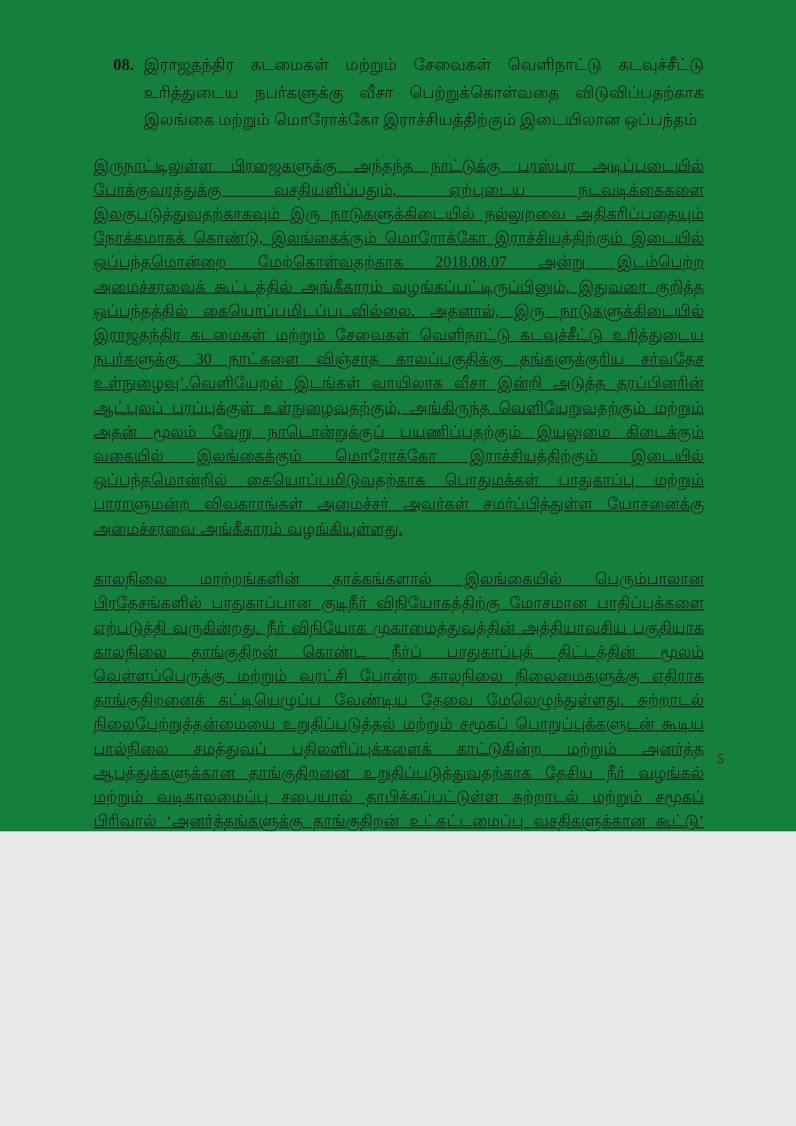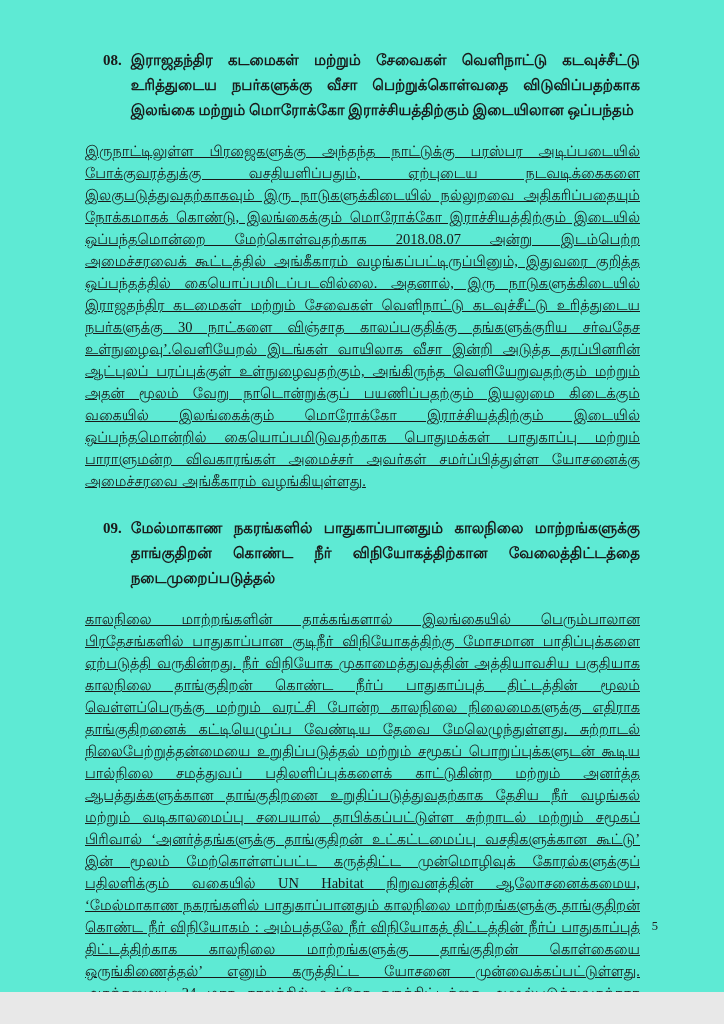--- a/index.html
+++ b/index.html
@@ -3,44 +3,44 @@
 <meta charset="utf-8">
 <style>
   html, body {
     margin: 0;
     padding: 0;
     background: #e8e8e8;
   }
   .page {
     position: relative;
     width: 724px;
-    height: 992px;
+    height: 756px;
     margin: 0 auto;
-    background: #5eead4;
+    background: #15803d;
     color: #1a1a1a;
     font-family: "Liberation Serif", "DejaVu Serif", serif;
     box-sizing: border-box;
     padding: 48px 84px 0 85px;
     overflow: hidden;
   }
   .section { margin: 0; }
   .heading {
     display: flex;
     gap: 9px;
     margin: 0 0 17px 18px;
     font-weight: 700;
     font-size: 15px;
     line-height: 25px;
   }
   .heading .num { flex: 0 0 auto; }
   .heading .title {
     margin: 0;
     flex: 1 1 auto;
     font-size: inherit;
-    font-weight: 700;
+    font-weight: 400;
     text-align: justify;
   }
   .body-para {
     margin: 0 0 24px 0;
     font-size: 14.5px;
     line-height: 22px;
     text-align: justify;
     word-spacing: 1px;
     text-decoration: underline;
   }
@@ -60,22 +60,18 @@
 
   <section class="section">
     <div class="heading">
       <span class="num">08.</span>
       <h2 class="title">இராஜதந்திர கடமைகள் மற்றும் சேவைகள் வெளிநாட்டு கடவுச்சீட்டு உரித்துடைய நபர்களுக்கு வீசா பெற்றுக்கொள்வதை விடுவிப்பதற்காக இலங்கை மற்றும் மொரோக்கோ இராச்சியத்திற்கும் இடையிலான ஒப்பந்தம்</h2>
     </div>
     <p class="body-para">இருநாட்டிலுள்ள பிரஜைகளுக்கு அந்தந்த நாட்டுக்கு பரஸ்பர அடிப்படையில் போக்குவரத்துக்கு வசதியளிப்பதும், ஏற்புடைய நடவடிக்கைகளை இலகுபடுத்துவதற்காகவும் இரு நாடுகளுக்கிடையில் நல்லுறவை அதிகரிப்பதையும் நோக்கமாகக் கொண்டு, இலங்கைக்கும் மொரோக்கோ இராச்சியத்திற்கும் இடையில் ஒப்பந்தமொன்றை மேற்கொள்வதற்காக 2018.08.07 அன்று இடம்பெற்ற அமைச்சரவைக் கூட்டத்தில் அங்கீகாரம் வழங்கப்பட்டிருப்பினும், இதுவரை குறித்த ஒப்பந்தத்தில் கையொப்பமிடப்படவில்லை. அதனால், இரு நாடுகளுக்கிடையில் இராஜதந்திர கடமைகள் மற்றும் சேவைகள் வெளிநாட்டு கடவுச்சீட்டு உரித்துடைய நபர்களுக்கு 30 நாட்களை விஞ்சாத காலப்பகுதிக்கு தங்களுக்குரிய சர்வதேச உள்நுழைவு’.வெளியேறல் இடங்கள் வாயிலாக வீசா இன்றி அடுத்த தரப்பினரின் ஆட்புலப் பரப்புக்குள் உள்நுழைவதற்கும், அங்கிருந்த வெளியேறுவதற்கும் மற்றும் அதன் மூலம் வேறு நாடொன்றுக்குப் பயணிப்பதற்கும் இயலுமை கிடைக்கும் வகையில் இலங்கைக்கும் மொரோக்கோ இராச்சியத்திற்கும் இடையில் ஒப்பந்தமொன்றில் கையொப்பமிடுவதற்காக பொதுமக்கள் பாதுகாப்பு மற்றும் பாராளுமன்ற விவகாரங்கள் அமைச்சர் அவர்கள் சமர்ப்பித்துள்ள யோசனைக்கு அமைச்சரவை அங்கீகாரம் வழங்கியுள்ளது.</p>
   </section>
 
   <section class="section">
-    <div class="heading">
-      <span class="num">09.</span>
-      <h2 class="title">மேல்மாகாண நகரங்களில் பாதுகாப்பானதும் காலநிலை மாற்றங்களுக்கு தாங்குதிறன் கொண்ட நீர் விநியோகத்திற்கான வேலைத்திட்டத்தை நடைமுறைப்படுத்தல்</h2>
-    </div>
     <p class="body-para stretch-last">காலநிலை மாற்றங்களின் தாக்கங்களால் இலங்கையில் பெரும்பாலான பிரதேசங்களில் பாதுகாப்பான குடிநீர் விநியோகத்திற்கு மோசமான பாதிப்புக்களை ஏற்படுத்தி வருகின்றது. நீர் விநியோக முகாமைத்துவத்தின் அத்தியாவசிய பகுதியாக காலநிலை தாங்குதிறன் கொண்ட நீர்ப் பாதுகாப்புத் திட்டத்தின் மூலம் வெள்ளப்பெருக்கு மற்றும் வரட்சி போன்ற காலநிலை நிலைமைகளுக்கு எதிராக தாங்குதிறனைக் கட்டியெழுப்ப வேண்டிய தேவை மேலெழுந்துள்ளது. சுற்றாடல் நிலைபேற்றுத்தன்மையை உறுதிப்படுத்தல் மற்றும் சமூகப் பொறுப்புக்களுடன் கூடிய பால்நிலை சமத்துவப் பதிலளிப்புக்களைக் காட்டுகின்ற மற்றும் அனர்த்த ஆபத்துக்களுக்கான தாங்குதிறனை உறுதிப்படுத்துவதற்காக தேசிய நீர் வழங்கல் மற்றும் வடிகாலமைப்பு சபையால் தாபிக்கப்பட்டுள்ள சுற்றாடல் மற்றும் சமூகப் பிரிவால் ‘அனர்த்தங்களுக்கு தாங்குதிறன் உட்கட்டமைப்பு வசதிகளுக்கான கூட்டு’ இன் மூலம் மேற்கொள்ளப்பட்ட கருத்திட்ட முன்மொழிவுக் கோரல்களுக்குப் பதிலளிக்கும் வகையில் UN Habitat நிறுவனத்தின் ஆலோசனைக்கமைய, ‘மேல்மாகாண நகரங்களில் பாதுகாப்பானதும் காலநிலை மாற்றங்களுக்கு தாங்குதிறன் கொண்ட நீர் விநியோகம் : அம்பத்தலே நீர் விநியோகத் திட்டத்தின் நீர்ப் பாதுகாப்புத் திட்டத்திற்காக காலநிலை மாற்றங்களுக்கு தாங்குதிறன் கொள்கையை ஒருங்கிணைத்தல்’ எனும் கருத்திட்ட யோசனை முன்வைக்கப்பட்டுள்ளது. அதற்கமைய, 24 மாத காலத்தில் உத்தேச கருத்திட்டத்தை அமுல்படுத்துவதற்காக 469,232 அமெரிக்க டொலர்கள் நிதி கிடைத்துள்ளது. குறித்த கருத்திட்டத்திற்கு தேசிய நீர்வழங்கல் மற்றும் வடிகாலமைப்புச் சபையால் 10,000 அமெரிக்க டொலர்கள் இணை நிதியிடல் மூலம் நிதிப்பங்களிப்பு வழங்கப்படுகின்றது. அதற்கமைய, உத்தேசகருத்திட்டத்தை</p>
   </section>
 
   <div class="page-number">5</div>
 
 </div>
 
 </body></html>

